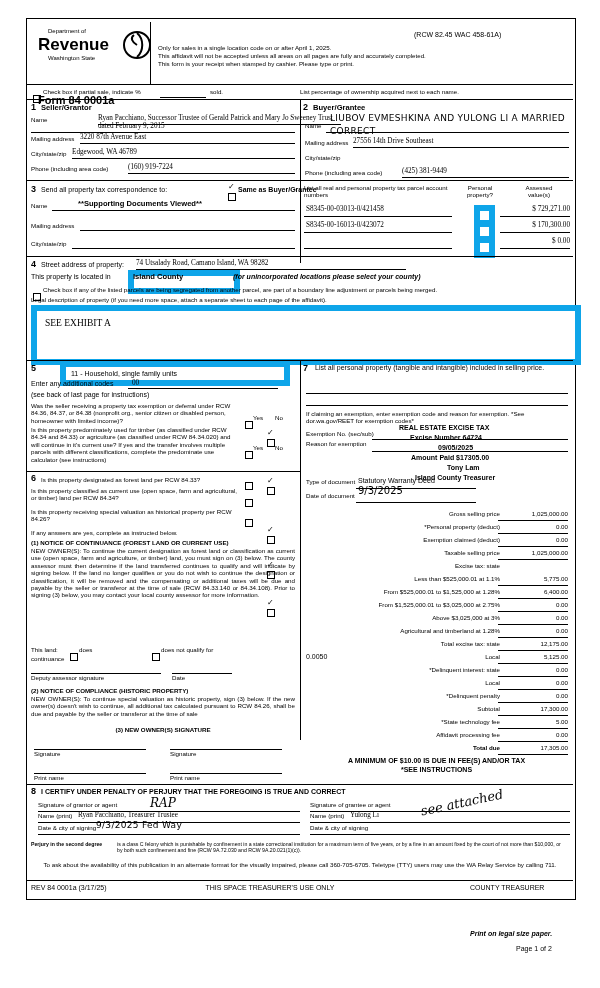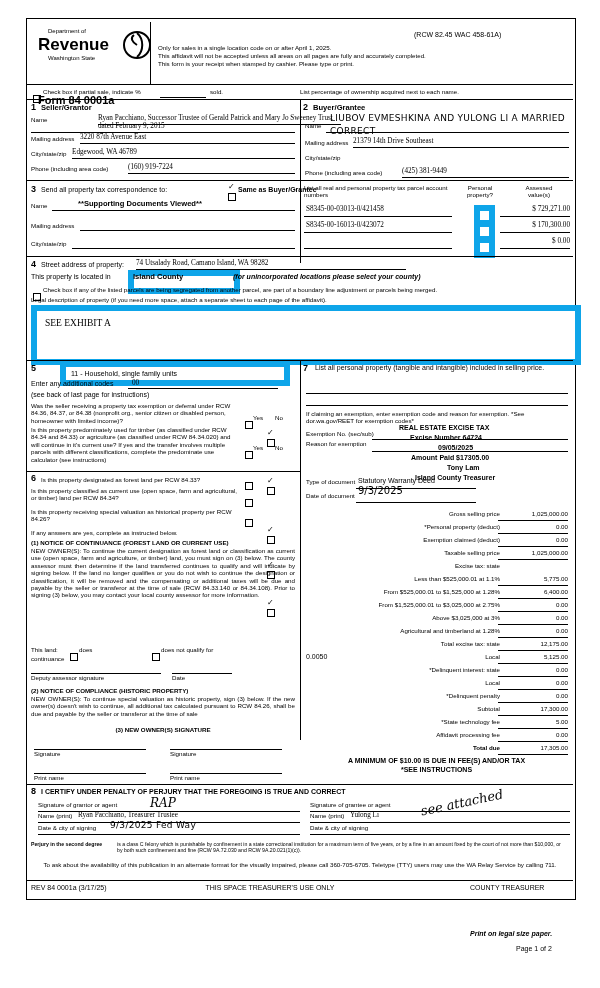--- a/index.html
+++ b/index.html
@@ -78,21 +78,21 @@
   <div class="abs fieldval ul" style="left:72px;top:148px;width:223px;height:10px;">Edgewood, WA 46789</div>
   <div class="abs t" style="left:31px;top:165px;">Phone (including area code)</div>
   <div class="abs fieldval ul" style="left:128px;top:163px;width:167px;height:10px;">(160) 919-7224</div>
 
   <div class="abs num" style="left:303px;top:102px;">2</div>
   <div class="abs b" style="left:313px;top:103px;font-size:7.6px;">Buyer/Grantee</div>
   <div class="abs t" style="left:305px;top:122px;">Name</div>
   <div class="abs hwrite" style="left:330px;top:112px;width:240px;line-height:13px;">LIUBOV EVMESHKINA AND YULONG LI  A MARRIED CORRECT</div>
   <div class="abs ul" style="left:326px;top:131px;width:243px;height:1px;"></div>
   <div class="abs t" style="left:305px;top:139px;">Mailing address</div>
-  <div class="abs fieldval ul" style="left:353px;top:137px;width:216px;height:10px;">21379 14th Drive Southeast</div>
+  <div class="abs fieldval ul" style="left:353px;top:137px;width:216px;height:10px;">27556 14th Drive Southeast</div>
   <div class="abs t" style="left:305px;top:154px;">City/state/zip</div>
   <div class="abs t" style="left:305px;top:169px;">Phone (including area code)</div>
   <div class="abs fieldval ul" style="left:402px;top:167px;width:167px;height:10px;">(425) 381-9449</div>
 
   <div class="hr" style="left:27px;top:180px;width:273px;"></div>
   <div class="hr" style="left:300px;top:180px;width:273px;"></div>
 
   <div class="abs num" style="left:31px;top:184px;">3</div>
   <div class="abs t7" style="left:41px;top:186px;">Send all property tax correspondence to:</div>
   <div class="abs boxck" style="left:228px;top:186px;"><span class="box"></span></div>
@@ -332,21 +332,21 @@
   <div class="abs num" style="left:31px;top:786px;">8</div>
   <div class="abs t7 b" style="left:41px;top:788px;">I CERTIFY UNDER PENALTY OF PERJURY THAT THE FOREGOING IS TRUE AND CORRECT</div>
 
   <div class="abs t" style="left:38px;top:801px;">Signature of grantor or agent</div>
   <div class="abs sig" style="left:150px;top:796px;font-size:12px;">RAP</div>
   <div class="abs ul" style="left:38px;top:810px;width:262px;height:1px;"></div>
   <div class="abs t" style="left:38px;top:812px;">Name (print)</div>
   <div class="abs fieldval" style="left:78px;top:811px;">Ryan Pacchiano, Treasurer Trustee</div>
   <div class="abs ul" style="left:38px;top:821px;width:262px;height:1px;"></div>
   <div class="abs t" style="left:38px;top:824px;">Date &amp; city of signing</div>
-  <div class="abs hwrite" style="left:110px;top:820px;">9/3/2025 Fed Way</div>
+  <div class="abs hwrite" style="left:96px;top:820px;">9/3/2025 Fed Way</div>
   <div class="abs ul" style="left:38px;top:833px;width:262px;height:1px;"></div>
 
   <div class="abs t" style="left:310px;top:801px;">Signature of grantee or agent</div>
   <div class="abs sig" style="left:420px;top:795px;font-size:13px;transform:rotate(-12deg);">see attached</div>
   <div class="abs ul" style="left:310px;top:810px;width:260px;height:1px;"></div>
   <div class="abs t" style="left:310px;top:812px;">Name (print)</div>
   <div class="abs fieldval" style="left:350px;top:811px;">Yulong Li</div>
   <div class="abs ul" style="left:310px;top:821px;width:260px;height:1px;"></div>
   <div class="abs t" style="left:310px;top:824px;">Date &amp; city of signing</div>
   <div class="abs hwrite" style="left:382px;top:820px;"></div>

